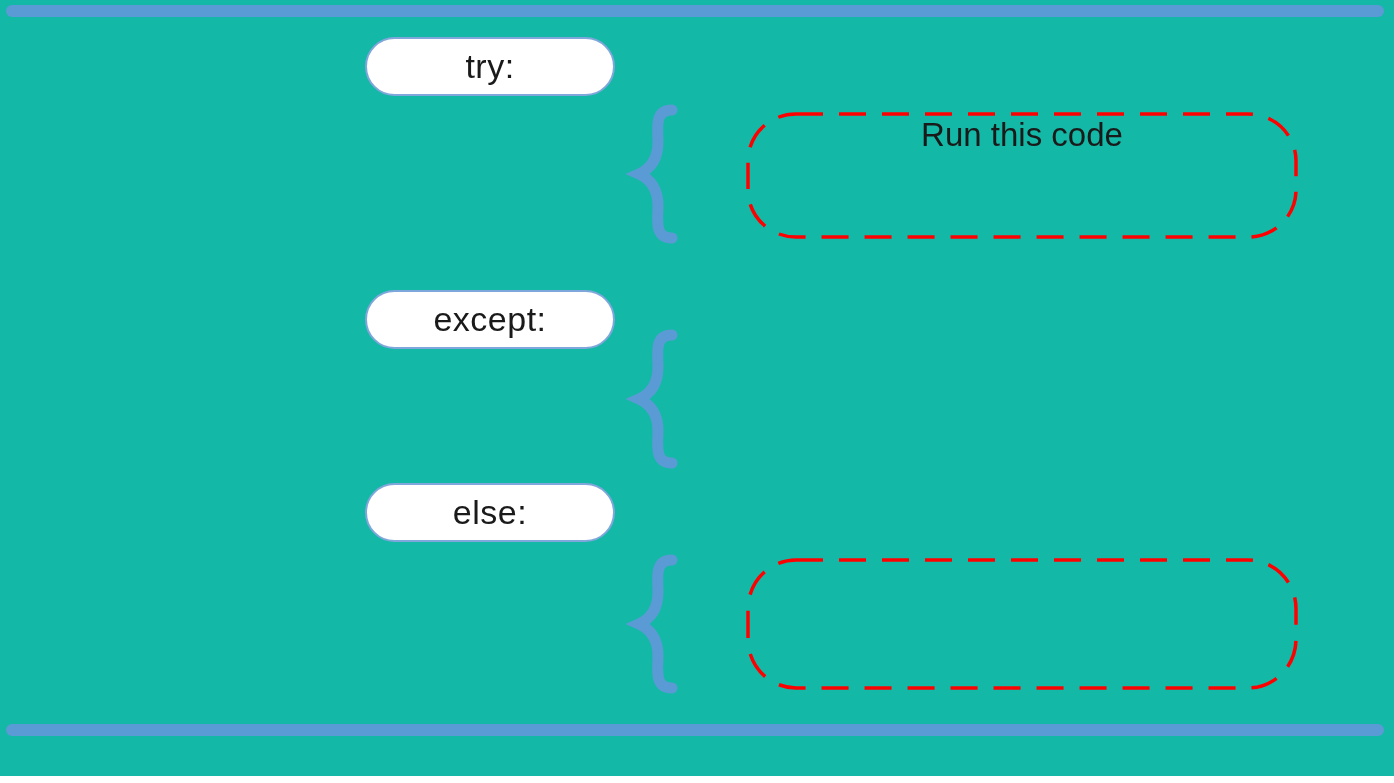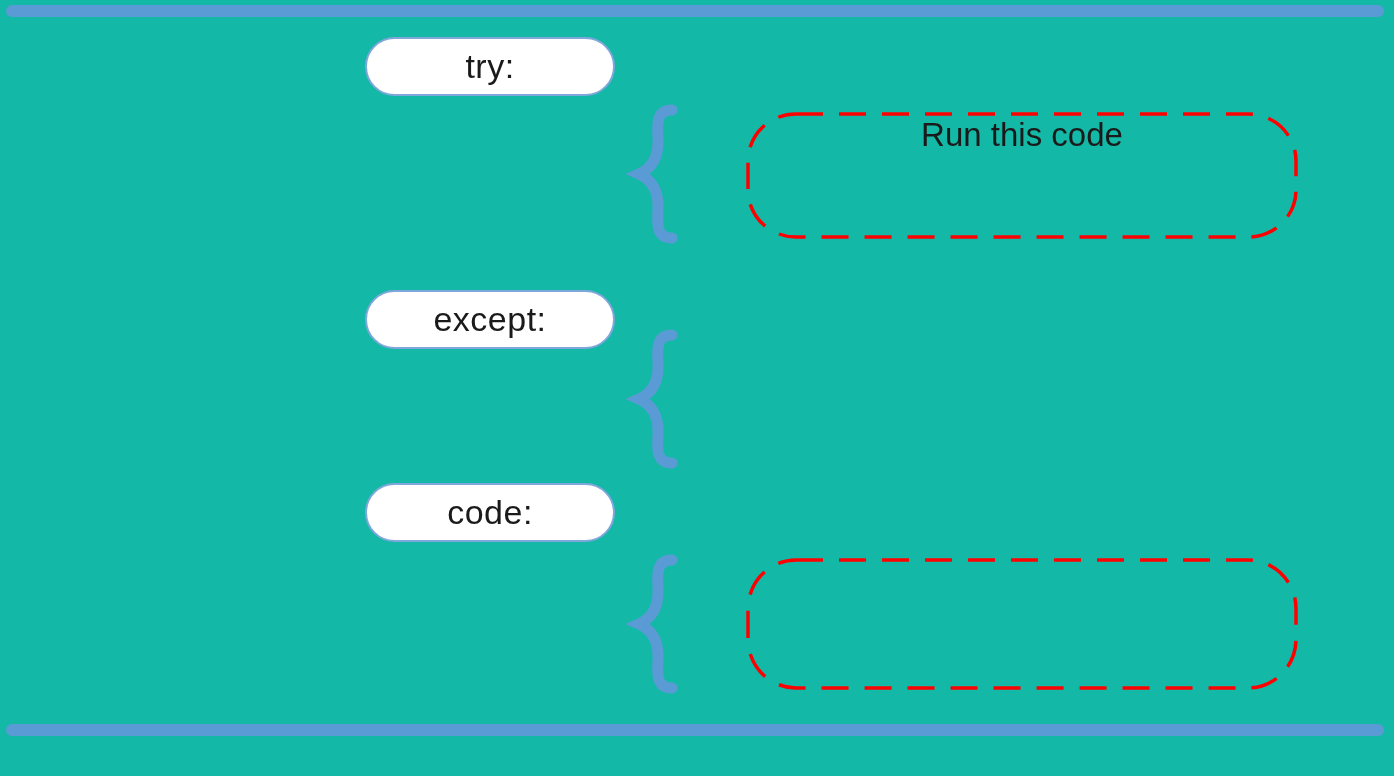--- a/index.html
+++ b/index.html
@@ -106,21 +106,21 @@
   </div>
 
   <div class="pill pill-2">
     <span class="pill-label">except:</span>
   </div>
   <svg class="brace brace-2" viewBox="0 0 56 140" aria-hidden="true">
     <path d="M 46 6 C 28 6 32 24 32 38 C 32 55 24 65 13 70 C 24 75 32 85 32 102 C 32 116 28 134 46 134" fill="none" stroke="#5B9BD5" stroke-width="11" stroke-linecap="round"></path>
   </svg>
 
   <div class="pill pill-3">
-    <span class="pill-label">code:</span>
+    <span class="pill-label">else:</span>
   </div>
   <svg class="brace brace-3" viewBox="0 0 56 140" aria-hidden="true">
     <path d="M 46 6 C 28 6 32 24 32 38 C 32 55 24 65 13 70 C 24 75 32 85 32 102 C 32 116 28 134 46 134" fill="none" stroke="#5B9BD5" stroke-width="11" stroke-linecap="round"></path>
   </svg>
   <div class="dashed-box box-3">
     <svg class="box-outline" viewBox="0 0 552 130" preserveAspectRatio="none" aria-hidden="true">
       <rect x="2" y="2" width="548" height="126" rx="48" fill="none" stroke="#FF0000" stroke-width="3.5" stroke-dasharray="27 16"></rect>
     </svg>
   </div>
 

